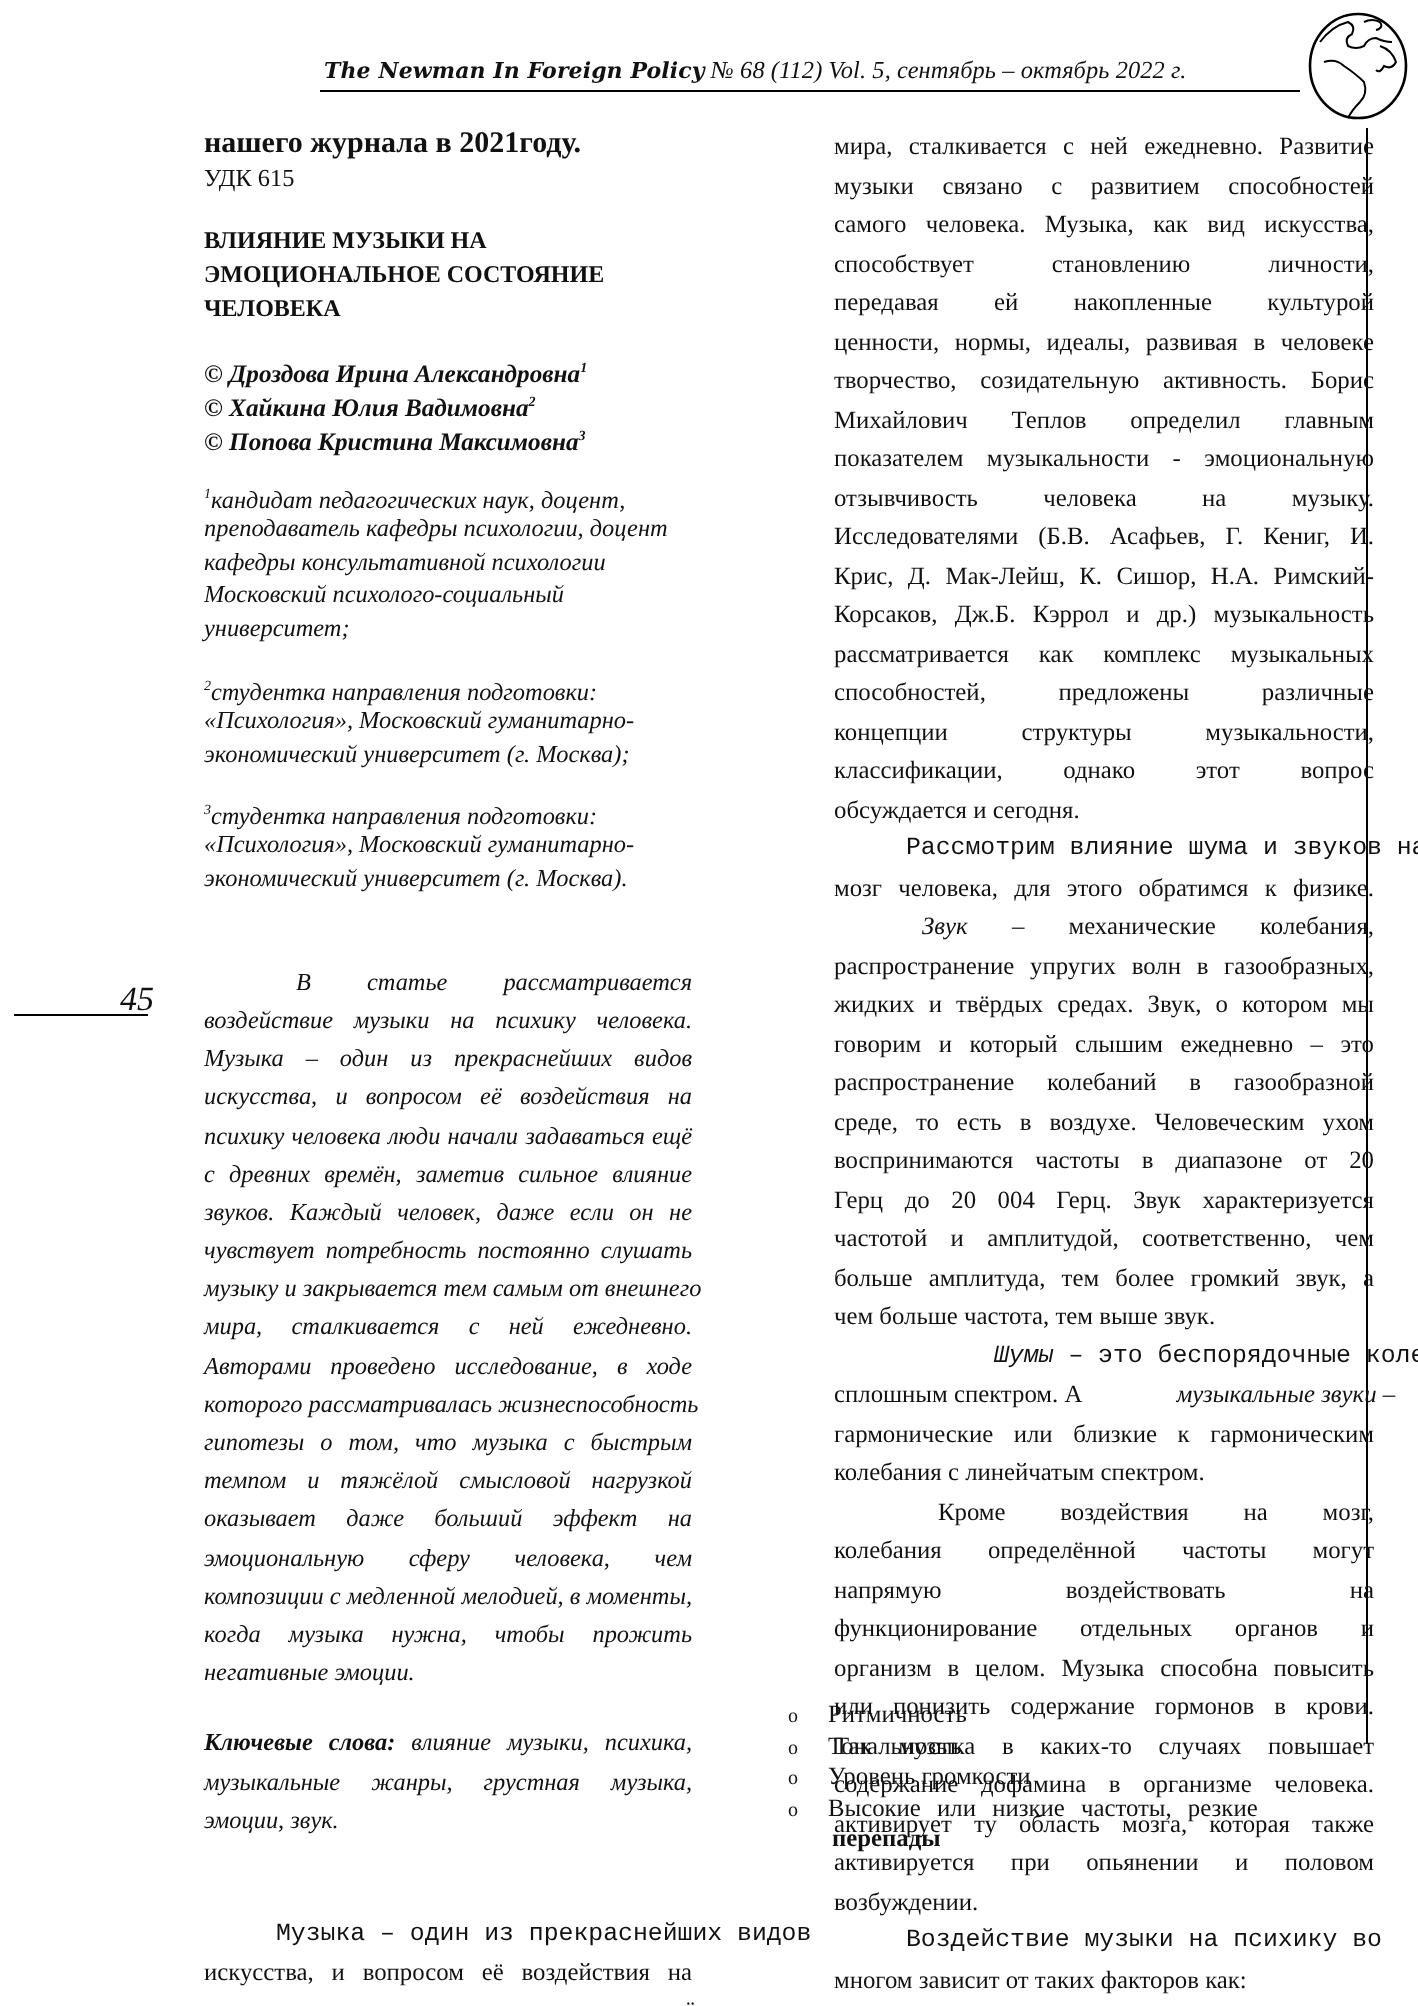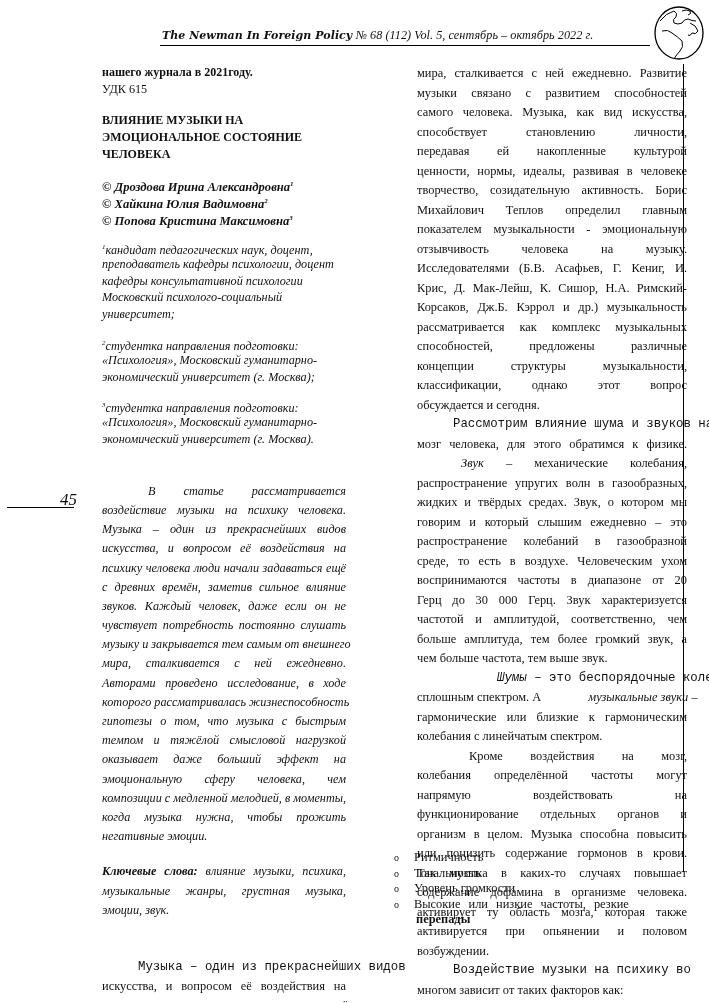--- a/index.html
+++ b/index.html
@@ -53,21 +53,21 @@
   <path d="M10 30 q6 -2 10 2 q6 4 10 8 q2 6 -2 10 q-4 4 -6 8" fill="none" stroke="#000" stroke-width="1"></path>
   <path d="M38 22 q6 2 8 8 q-2 4 -6 2 q-2 4 -4 2" fill="none" stroke="#000" stroke-width="1"></path>
   <path d="M30 10 q4 -2 8 0 q2 3 -2 4" fill="none" stroke="#000" stroke-width="1"></path>
 </svg>
 <div class="vrule"></div>
 
 <div class="page-num">45</div>
 <div class="page-rule"></div>
 
 <div class="left-col">
-  <span class="line b" style="font-size:12px">нашего журнала в 2021году.</span>
+  <span class="line b" style="font-size:15px">нашего журнала в 2021году.</span>
   <span class="line">УДК 615</span>
   <span class="gap"></span>
   <div class="title">
     <span class="line">ВЛИЯНИЕ МУЗЫКИ НА</span>
     <span class="line">ЭМОЦИОНАЛЬНОЕ СОСТОЯНИЕ</span>
     <span class="line">ЧЕЛОВЕКА</span>
   </div>
   <span class="gap" style="height:13px"></span>
   <div class="authors">
     <span class="line"><span>© Дроздова Ирина Александровна</span><span class="sup">1</span></span>
@@ -151,21 +151,21 @@
   <div>
     <span class="line j indent">Рассмотрим влияние шума и звуков на</span>
     <span class="line j">мозг человека, для этого обратимся к физике.</span>
     <span class="line j"><span class="i">Звук</span> <span>– механические колебания,</span></span>
     <span class="line j">распространение упругих волн в газообразных,</span>
     <span class="line j">жидких и твёрдых средах. Звук, о котором мы</span>
     <span class="line j">говорим и который слышим ежедневно – это</span>
     <span class="line j">распространение колебаний в газообразной</span>
     <span class="line j">среде, то есть в воздухе. Человеческим ухом</span>
     <span class="line j">воспринимаются частоты в диапазоне от 20</span>
-    <span class="line j">Герц до 30 000 Герц. Звук характеризуется</span>
+    <span class="line j">Герц до 20 004 Герц. Звук характеризуется</span>
     <span class="line j">частотой и амплитудой, соответственно, чем</span>
     <span class="line j">больше амплитуда, тем более громкий звук, а</span>
     <span class="line nj">чем больше частота, тем выше звук.</span>
   </div>
   <div>
     <span class="line j indent"><span class="i">Шумы</span> <span>– это беспорядочные колебания со</span></span>
     <span class="line j"><span>сплошным спектром. А</span> <span class="i">музыкальные звуки</span> <span>–</span></span>
     <span class="line j">гармонические или близкие к гармоническим</span>
     <span class="line nj">колебания с линейчатым спектром.</span>
   </div>

